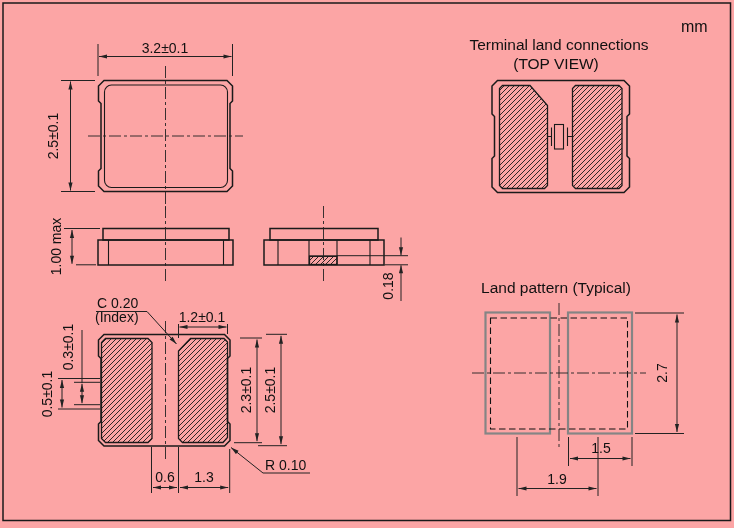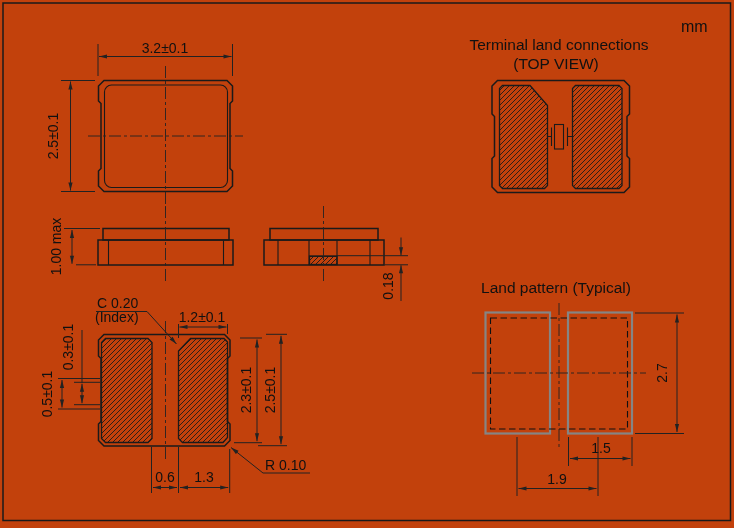--- a/index.html
+++ b/index.html
@@ -1,16 +1,16 @@
 <!DOCTYPE html>
 <html><head>
 <meta charset="utf-8">
 <style>
   html,body{margin:0;padding:0;background:#f0f0f0;}
-  .stage{position:relative;width:734px;height:528px;background:#c2410c;overflow:hidden;}
+  .stage{position:relative;width:734px;height:528px;background:#fca5a5;overflow:hidden;}
   svg{display:block;}
   svg text{font-family:"Liberation Sans", sans-serif; fill:#111;}
   .t  {font-size:14px;}
   .tt {font-size:15.5px;}
   .tm {font-size:16px;}
   .out  {fill:none; stroke:#1a1a1a; stroke-width:1.5;}
   .thin {fill:none; stroke:#1a1a1a; stroke-width:1.1;}
   .pad  {fill:url(#hatch); stroke:#1a1a1a; stroke-width:1.3;}
   .dim  {fill:none; stroke:#222; stroke-width:1;}
   .cl   {fill:none; stroke:#222; stroke-width:0.9; stroke-dasharray:12 3 3 3;}

